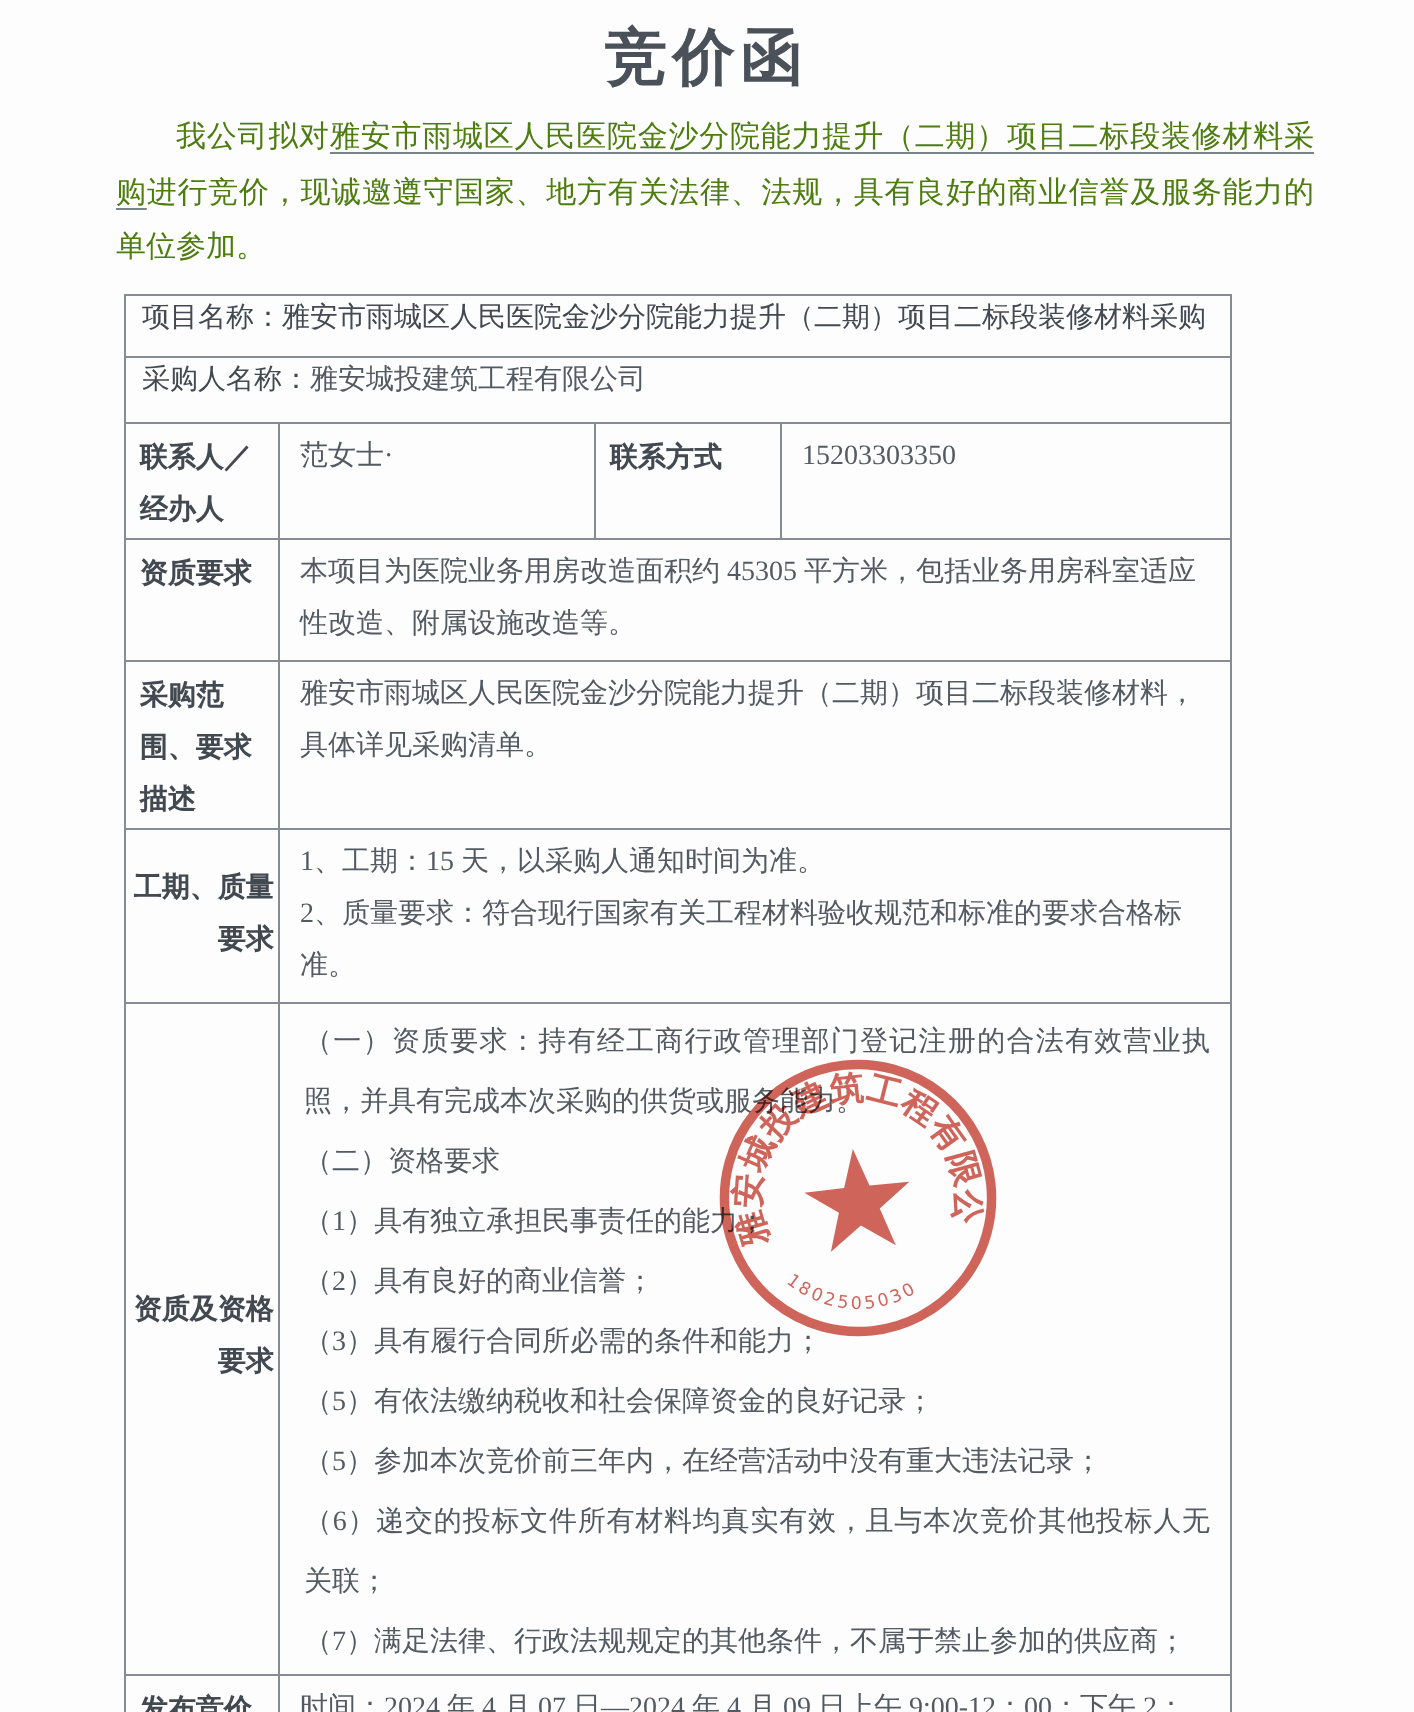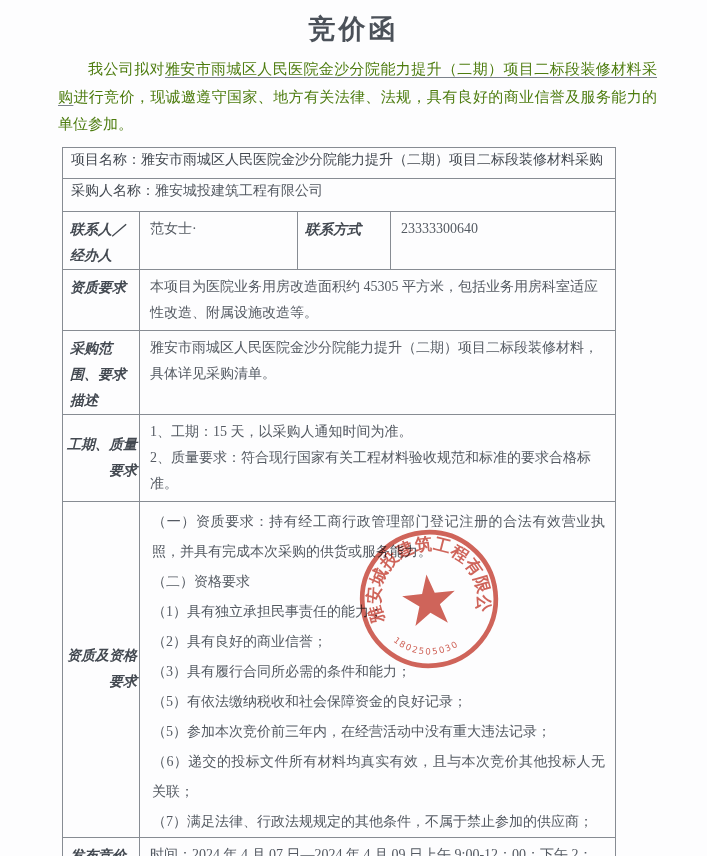--- a/index.html
+++ b/index.html
@@ -7,21 +7,21 @@
   body {
     background: #fdfdfe;
     font-family: "Liberation Serif", "DejaVu Serif", serif;
     color: #545a62;
     position: relative;
   }
   .page { position: relative; width: 707px; height: 856px; }
 
   .doc-title {
     text-align: center;
-    font-size: 27px;
+    font-size: 31px;
     font-weight: bold;
     letter-spacing: 3px;
     color: #4b5159;
     padding-top: 12px;
     line-height: 34px;
   }
   .intro {
     margin: 10px 50px 0 58px;
     font-size: 15px;
     line-height: 27.5px;
@@ -45,21 +45,20 @@
   table.main td {
     border: 1px solid #878c93;
     vertical-align: top;
     overflow: hidden;
   }
   td.label {
     font-weight: bold;
     color: #434951;
     padding: 5px 3px 0 7px;
     line-height: 26px;
-    font-style: italic;
   }
   td.label.center { text-align: right; vertical-align: middle; padding: 12px 2px; }
   td.cell { padding: 4px 10px; line-height: 26px; }
   td.single { vertical-align: middle; padding: 2px 8px; line-height: 20px; }
   td.single .lbl { font-weight: normal; color: #434951; }
   .lh31 { line-height: 31px; padding-top: 6px; }
   .lh25 { line-height: 25px; padding-top: 4px; }
   .lh23 { line-height: 23px; padding-top: 5px; }
   .qual-cell { padding: 5px 10px 0 12px; }
   .qual-item { line-height: 30px; text-align: justify; }
@@ -100,21 +99,21 @@
     </tr>
     <tr style="height:33px">
       <td colspan="4" class="single">
         <span class="lbl">采购人名称：</span><span>雅安城投建筑工程有限公司</span>
       </td>
     </tr>
     <tr style="height:58px">
       <td class="label">联系人／经办人</td>
       <td class="cell">范女士·</td>
       <td class="label">联系方式</td>
-      <td class="cell">23333300640</td>
+      <td class="cell">15203303350</td>
     </tr>
     <tr style="height:60px">
       <td class="label">资质要求</td>
       <td colspan="3" class="cell lh31">本项目为医院业务用房改造面积约 45305 平方米，包括业务用房科室适应性改造、附属设施改造等。</td>
     </tr>
     <tr style="height:60px">
       <td class="label">采购范围、要求描述</td>
       <td colspan="3" class="cell lh31">雅安市雨城区人民医院金沙分院能力提升（二期）项目二标段装修材料，具体详见采购清单。</td>
     </tr>
     <tr style="height:58px">

